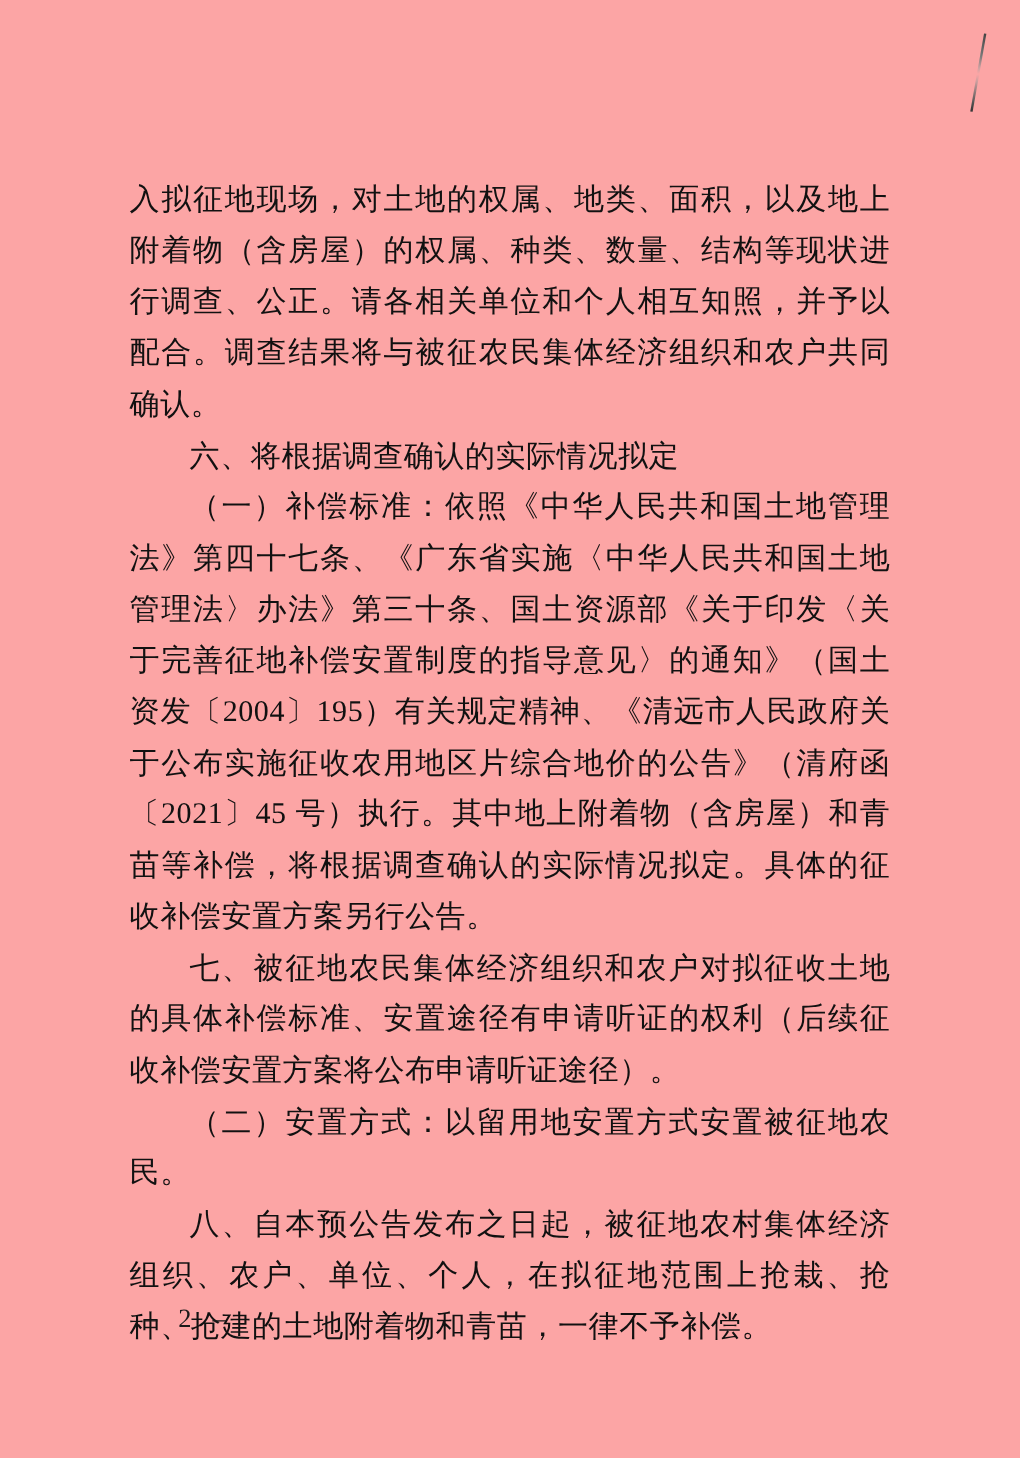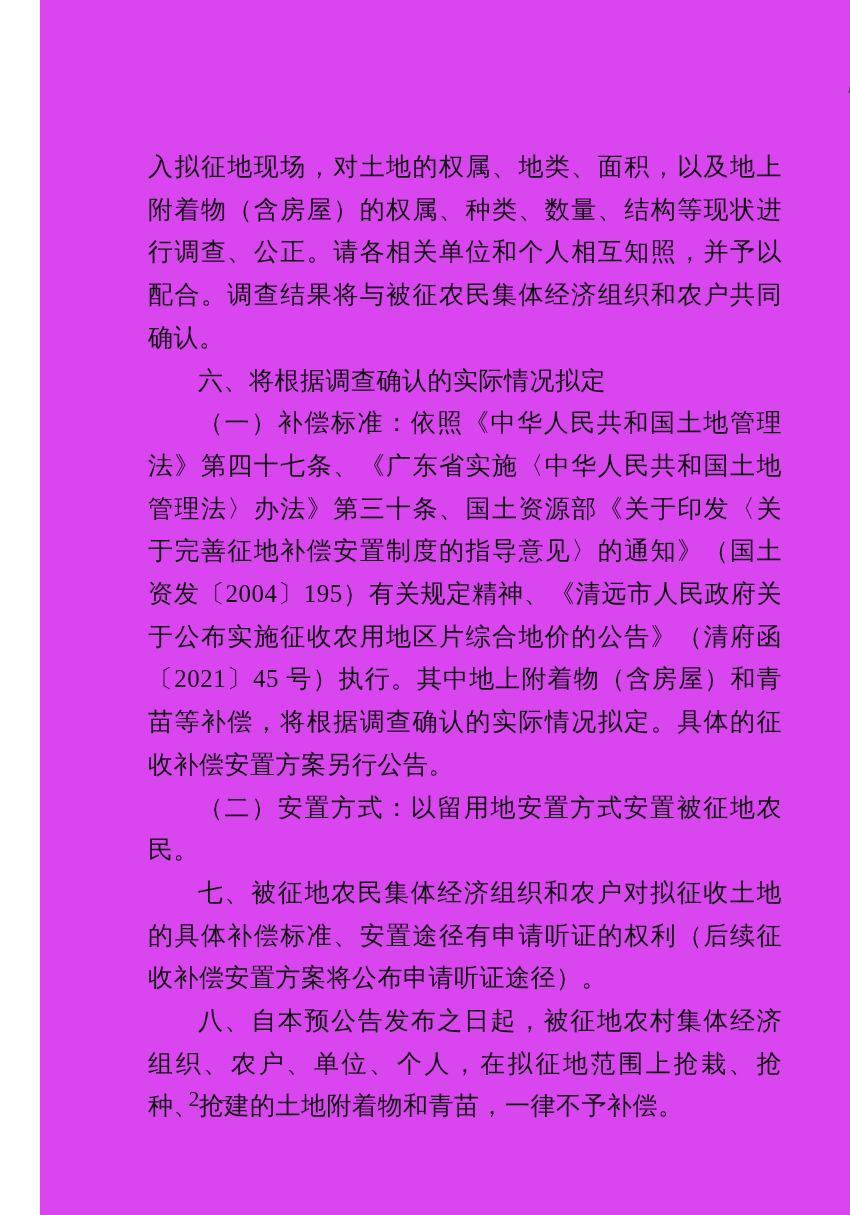--- a/index.html
+++ b/index.html
@@ -11,22 +11,21 @@
     position: relative;
     width: 850px;
     height: 1215px;
     overflow: hidden;
     font-family: "Liberation Serif", "DejaVu Serif", serif;
     color: #111111;
   }
   .scan-page {
     position: absolute;
     inset: 0;
-    background: #d946ef;
-    margin-left: 40px;
+    background: #fca5a5;
   }
   
   .scratch {
     position: absolute;
     left: 820px;
     top: 28px;
     width: 2px;
     height: 66px;
     transform: rotate(10deg);
     transform-origin: top center;
@@ -66,20 +65,20 @@
 <body>
 
 <div class="scan-page">
 
   <div class="scratch"></div>
 
   <div class="content">
     <p>入拟征地现场，对土地的权属、地类、面积，以及地上附着物（含房屋）的权属、种类、数量、结构等现状进行调查、公正。请各相关单位和个人相互知照，并予以配合。调查结果将与被征农民集体经济组织和农户共同确认。</p>
     <p class="indent">六、将根据调查确认的实际情况拟定</p>
     <p class="indent">（一）补偿标准：依照《中华人民共和国土地管理法》第四十七条、《广东省实施〈中华人民共和国土地管理法〉办法》第三十条、国土资源部《关于印发〈关于完善征地补偿安置制度的指导意见〉的通知》（国土资发〔2004〕195）有关规定精神、《清远市人民政府关于公布实施征收农用地区片综合地价的公告》（清府函〔2021〕45 号）执行。其中地上附着物（含房屋）和青苗等补偿，将根据调查确认的实际情况拟定。具体的征收补偿安置方案另行公告。</p>
+    <p class="indent">七、被征地农民集体经济组织和农户对拟征收土地的具体补偿标准、安置途径有申请听证的权利（后续征收补偿安置方案将公布申请听证途径）。</p>
     <p class="indent">（二）安置方式：以留用地安置方式安置被征地农民。</p>
-    <p class="indent">七、被征地农民集体经济组织和农户对拟征收土地的具体补偿标准、安置途径有申请听证的权利（后续征收补偿安置方案将公布申请听证途径）。</p>
     <p class="indent">八、自本预公告发布之日起，被征地农村集体经济组织、农户、单位、个人，在拟征地范围上抢栽、抢种、抢建的土地附着物和青苗，一律不予补偿。</p>
   </div>
 
   <div class="page-number">– 2 –</div>
 
 </div>
 
 </body></html>

